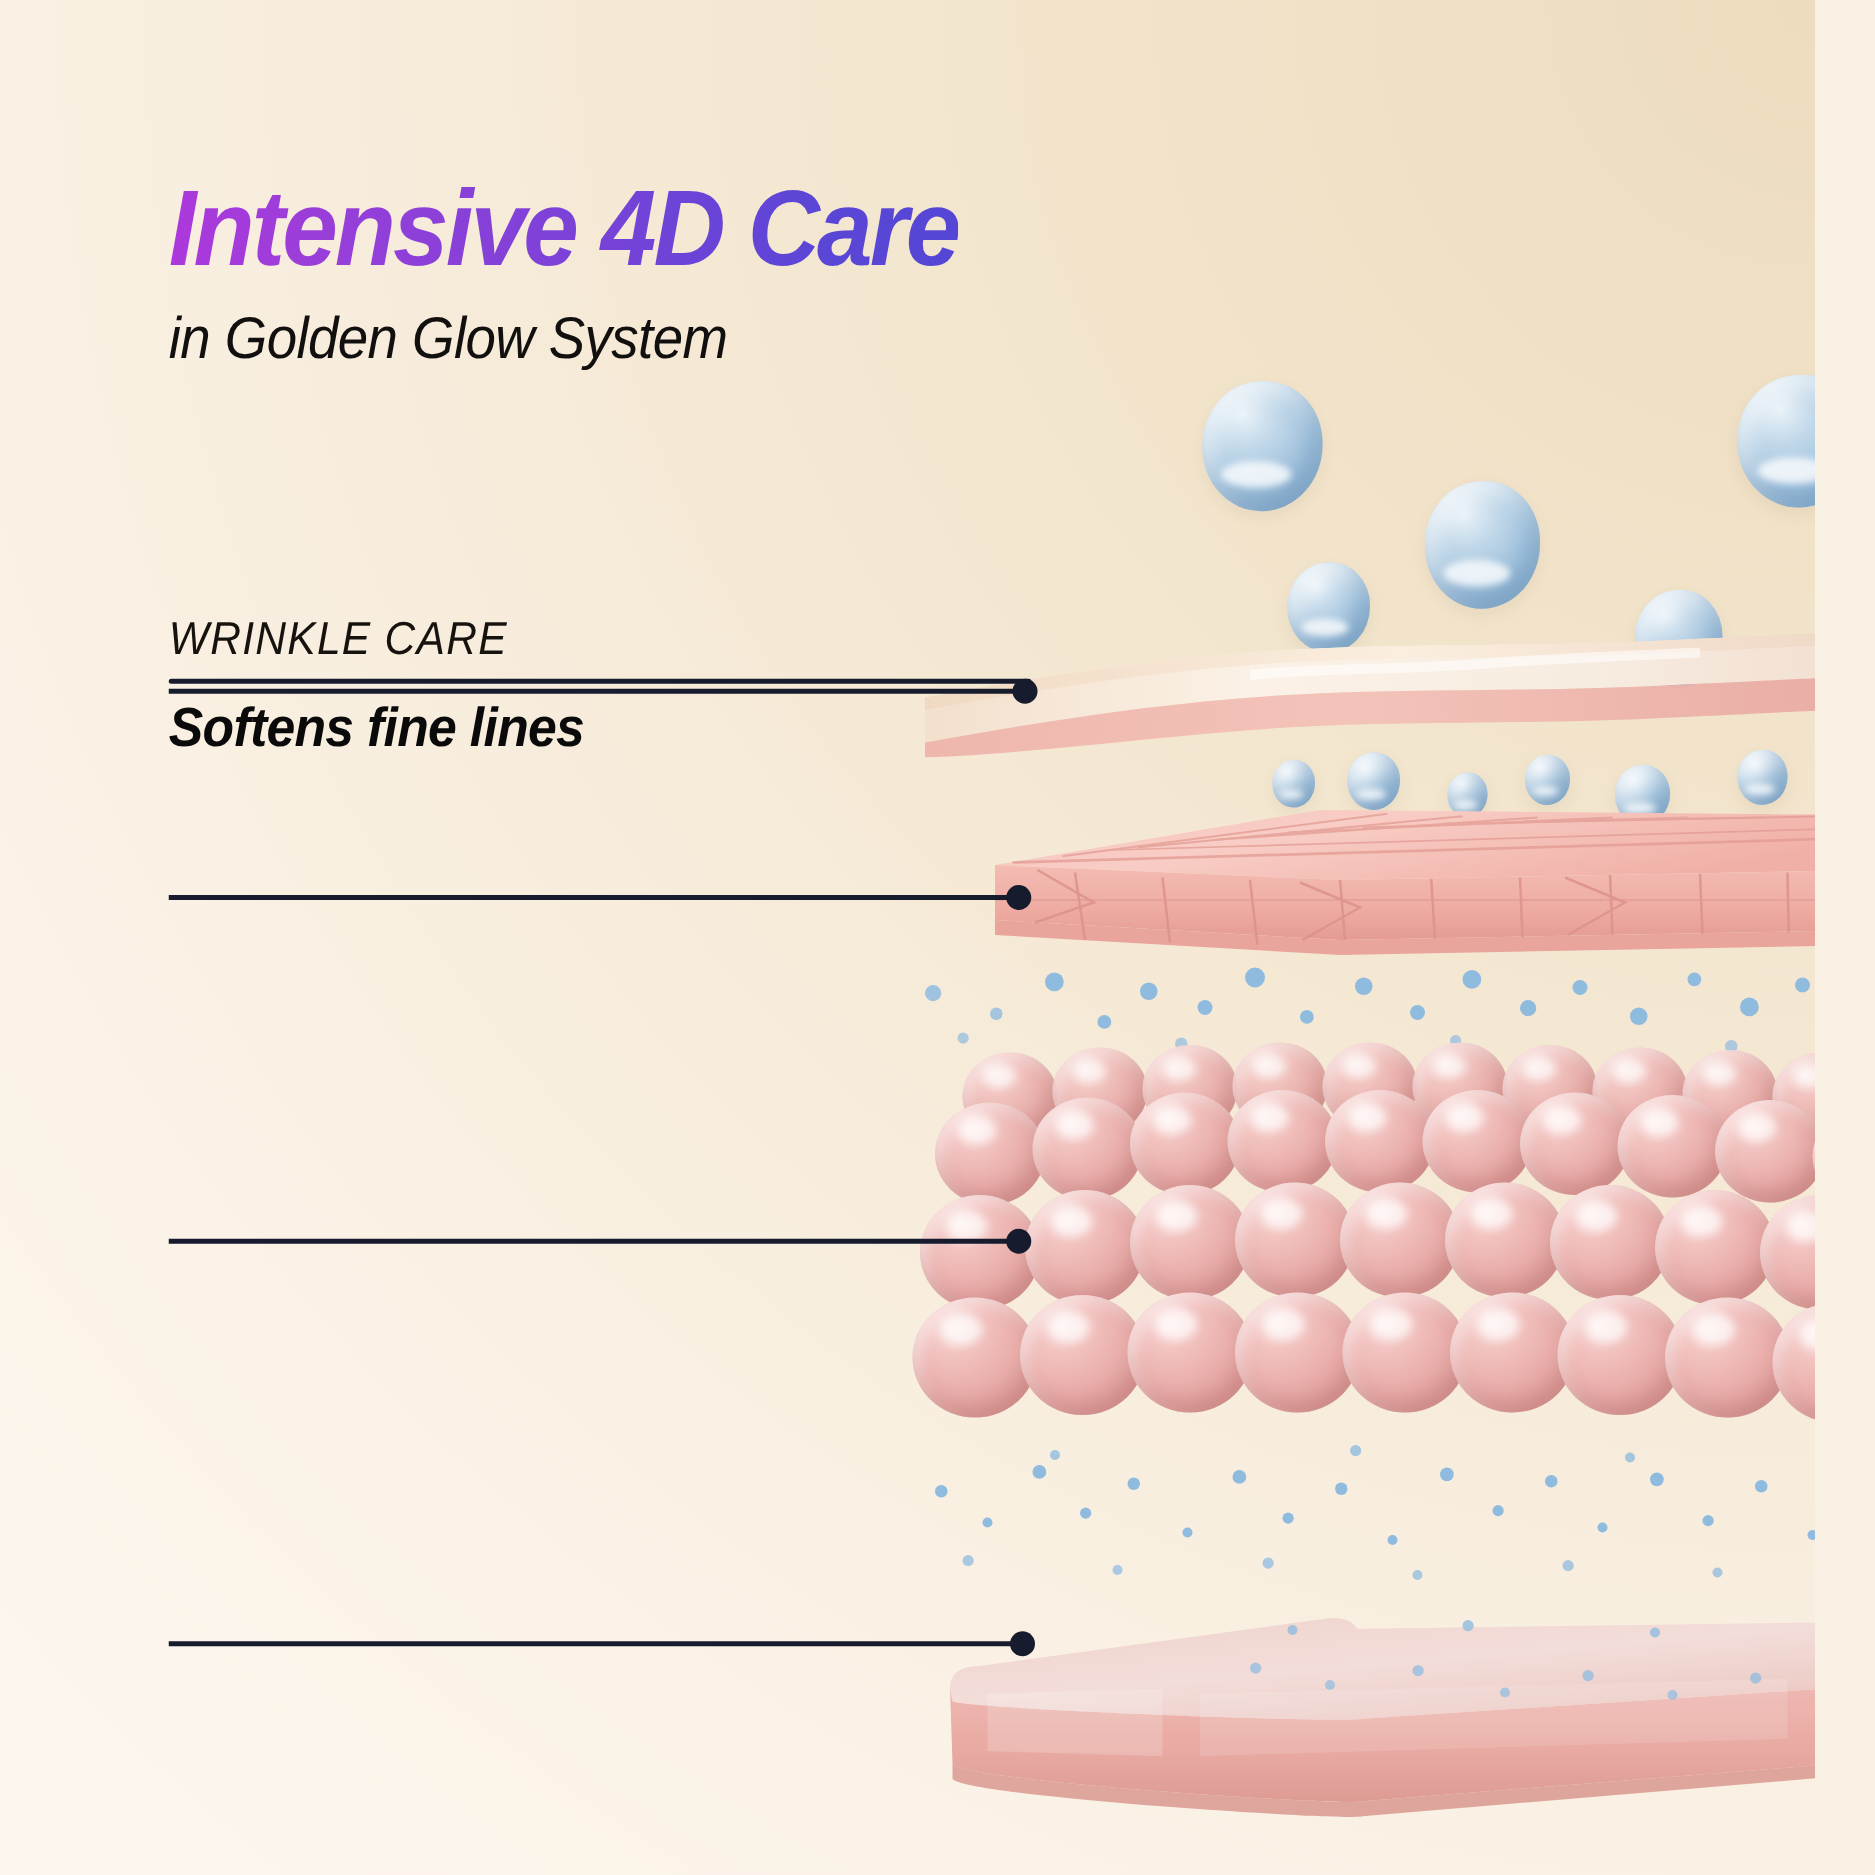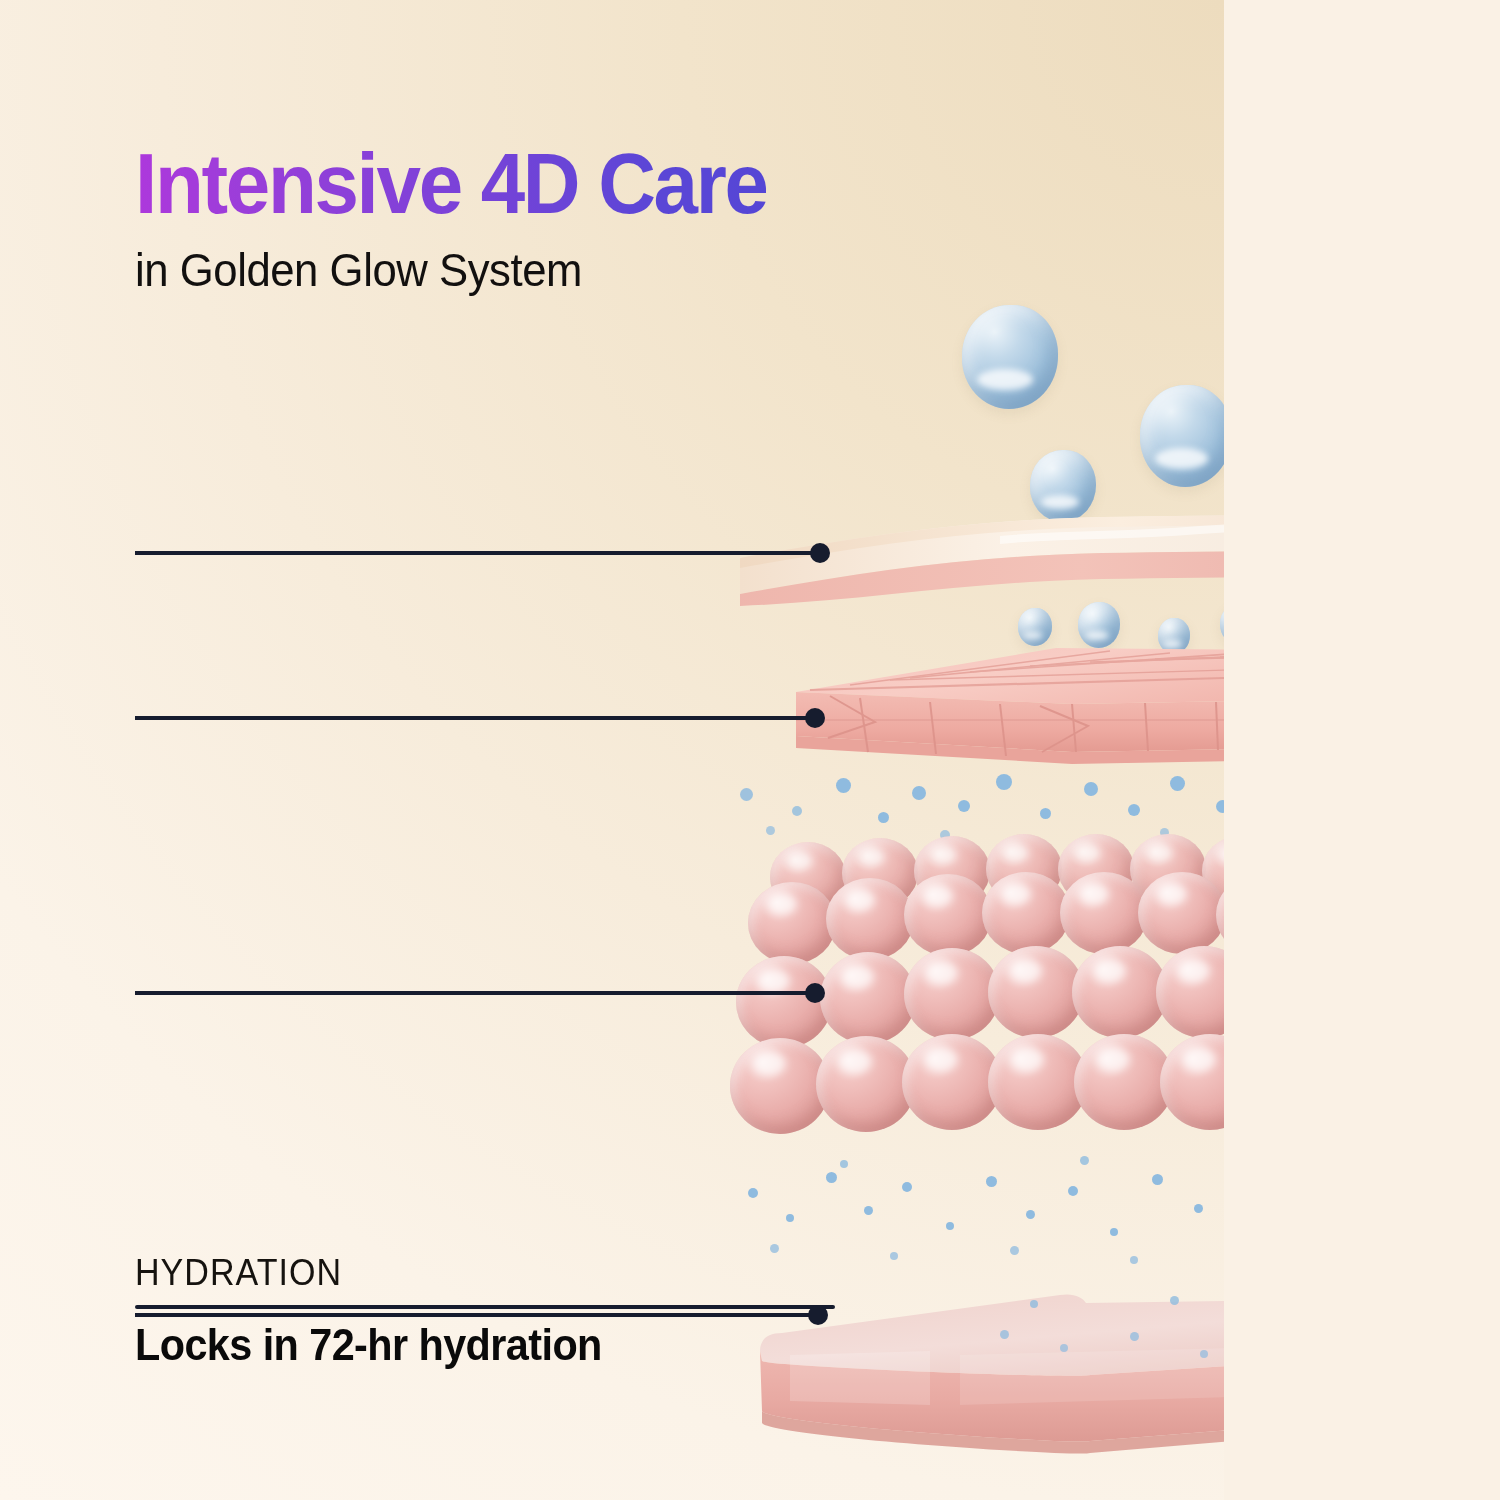--- a/index.html
+++ b/index.html
@@ -7,24 +7,25 @@
   body {
     font-family:"Liberation Sans", sans-serif;
     background:#faf1e5;
     overflow:hidden;
     position:relative;
   }
 
   
   #infographic {
     position:absolute; inset:0;
-    width:1224px; height:1500px;
+    width:1452px; height:1500px;
     background:
       radial-gradient(circle at 100% 0%, #eddcbe 0%, #f2e4cb 28%, #f7ecdb 55%, #fbf3e8 78%, #fdf6ed 100%);
     overflow:hidden;
+    font-style:italic;
   }
 
   
   .headline-block { position:absolute; left:135px; top:140px; }
   .headline {
     font-size:86px;
     font-weight:bold;
     letter-spacing:-2.5px;
     line-height:1.0;
     font-family:"Liberation Sans Narrow","Liberation Sans",sans-serif;
@@ -374,30 +375,30 @@
       <div class="micro" style="left:470px;top:1296px;width:9px;height:9px;opacity:.8;"></div>
       <div class="micro" style="left:620px;top:1302px;width:8px;height:8px;opacity:.8;"></div>
     </div>
   </div>
 
   <div class="headline-block">
     <div class="headline">Intensive 4D Care</div>
     <div class="subhead">in Golden Glow System</div>
   </div>
 
+  <div class="callout" style="top:490px;width:690px;">
+    <div class="eyebrow">WRINKLE CARE</div>
+    <div class="rule"></div>
+    <div class="statement">Softens fine lines</div>
+  </div>
   <div class="leader" style="left:135px;top:551px;width:685px;"></div>
   <div class="leader-dot" style="left:810px;top:543px;"></div>
 
   <div class="leader" style="left:135px;top:716px;width:680px;"></div>
   <div class="leader-dot" style="left:805px;top:708px;"></div>
 
   <div class="leader" style="left:135px;top:991px;width:680px;"></div>
   <div class="leader-dot" style="left:805px;top:983px;"></div>
 
-  <div class="callout" style="top:1252px;width:700px;">
-    <div class="eyebrow">HYDRATION</div>
-    <div class="rule"></div>
-    <div class="statement">Locks in 72-hr hydration</div>
-  </div>
   <div class="leader" style="left:135px;top:1313px;width:683px;"></div>
   <div class="leader-dot" style="left:808px;top:1305px;"></div>
 
 </div>
 
 </body></html>

